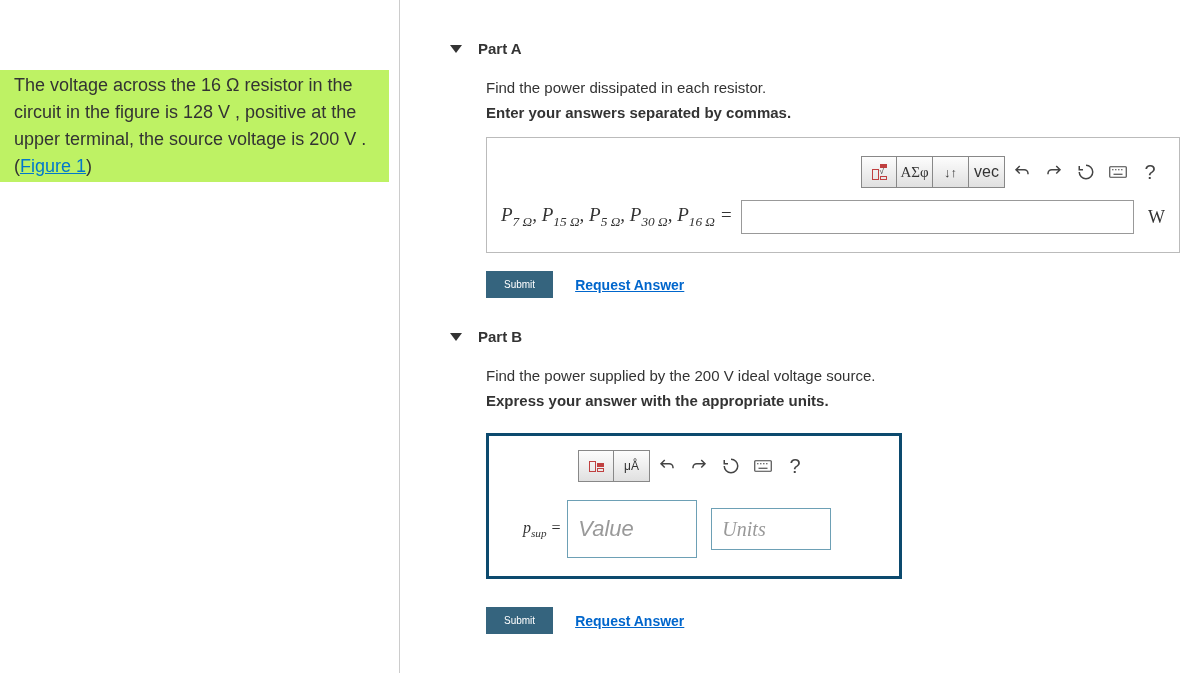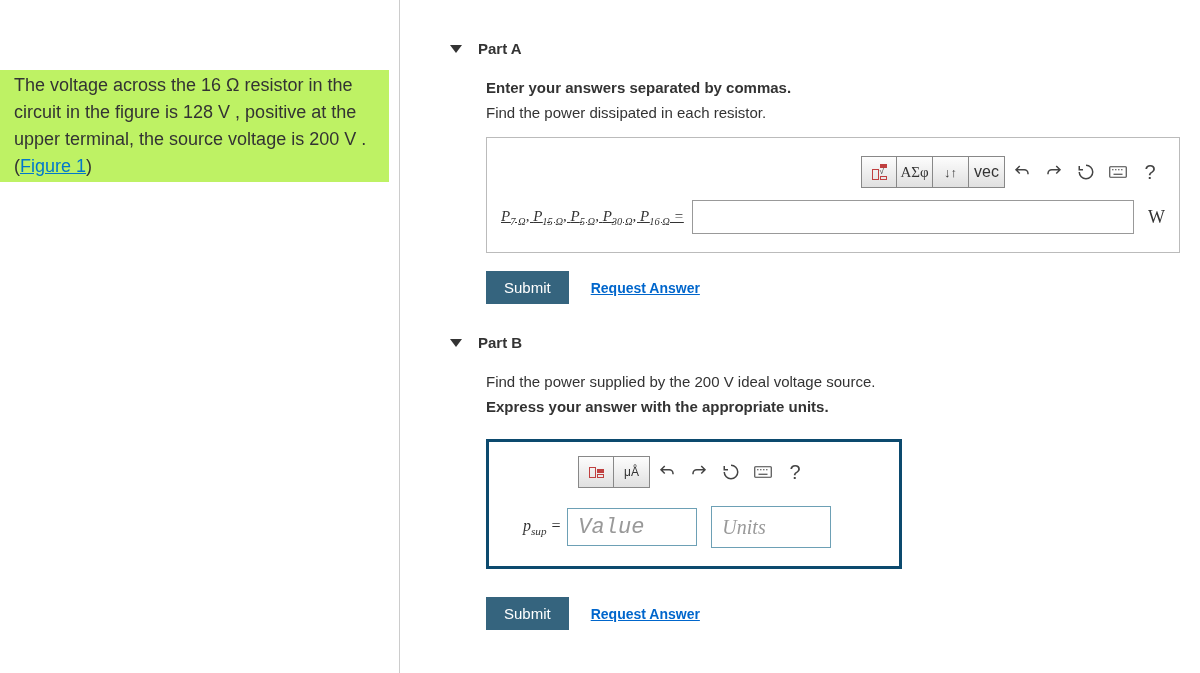--- a/index.html
+++ b/index.html
@@ -16,28 +16,28 @@
     .answer-panel { border: 1px solid #bbb; margin: 16px 0 10px 36px; padding: 18px 14px 18px 14px; position: relative; }
     .answer-panel-b { border: 3px solid #0c4a6e; margin: 16px 0 10px 36px; padding: 14px 14px 18px 14px; display: inline-block; min-width: 416px; }
     .toolbar-row { display: flex; justify-content: flex-start; align-items: center; gap: 2px; margin-bottom: 12px; }
     .toolbar-right { margin-left: auto; display: flex; align-items: center; gap: 2px; }
     .tool-group { display: flex; }
     .tool-btn { border: 1px solid #888; background: linear-gradient(#fdfdfd, #e0e0e0); min-width: 36px; height: 32px; display: flex; align-items: center; justify-content: center; font-size: 13px; cursor: pointer; color: #333; }
     .tool-btn + .tool-btn { border-left: none; }
     .tool-naked { background: none; border: none; width: 30px; height: 30px; display:flex; align-items:center; justify-content:center; cursor: pointer; font-size: 18px; color: #444; }
     .tool-naked svg { width: 18px; height: 18px; }
     .eq-row { display: flex; align-items: center; }
-    .eq-label { font-style: italic; font-family: 'Times New Roman', serif; font-size: 15px; padding-right: 8px; white-space: nowrap; text-decoration: underline; }
+    .eq-label { font-style: italic; font-family: 'Times New Roman', serif; font-size: 19px; padding-right: 8px; white-space: nowrap; }
     .eq-input { flex: 1; height: 34px; border: 1px solid #999; padding: 4px 6px; font-size: 14px; outline: none; }
     .unit-label { font-family: 'Times New Roman', serif; font-size: 18px; margin-left: 14px; }
     .actions { margin: 18px 0 30px 36px; display: flex; align-items: center; gap: 22px; }
-    .submit-btn { background: #35647e; color: #fff; border: none; padding: 8px 18px; font-size: 15px; cursor: pointer; }
+    .submit-btn { background: #35647e; color: #fff; border: none; padding: 8px 18px; font-size: 10px; cursor: pointer; }
     .request-link { color: #0066cc; font-weight: bold; text-decoration: underline; font-size: 14px; cursor: pointer; }
     .part-b-wrap { margin-top: 10px; }
-    .value-input { width: 130px; height: 38px; border: 1px solid #6da0b5; font-style: italic; font-family: Liberation Mono, monospace; font-size: 22px; color: #888; text-align: left; padding: 0 10px; margin-left: 6px; }
+    .value-input { width: 130px; height: 58px; border: 1px solid #6da0b5; font-style: italic; font-family: Liberation Sans, sans-serif; font-size: 22px; color: #888; text-align: left; padding: 0 10px; margin-left: 6px; }
     .units-input { width: 120px; height: 42px; border: 1px solid #6da0b5; font-family: 'Times New Roman', serif; font-size: 20px; color: #888; text-align: left; padding: 8px 10px; margin-left: 14px; }
     .b-eq-label { font-style: italic; font-family: 'Times New Roman', serif; font-size: 16px; margin-left: 20px; }
     .b-tool-row { display: flex; justify-content: center; align-items: center; gap: 2px; margin-bottom: 18px; }
     .square-small { width:7px; height:9px; border:1px solid #c04040; display:inline-block; }
     .templ-box { display:flex; gap:1px; align-items:flex-end; }
     .greek { font-family: 'Times New Roman', serif; font-size: 15px; }
     input::placeholder { color: #999; font-style: italic; }
     .sub { font-size: 0.7em; vertical-align: sub; }
   </style>
 </head>
@@ -50,22 +50,22 @@
     </div>
   </div>
 
   <div class="main">
 
     <div class="part-header">
       <span class="caret"></span>
       <span>Part A</span>
     </div>
 
+    <div class="prompt">Find the power dissipated in each resistor.</div>
     <div class="prompt bold-prompt">Enter your answers separated by commas.</div>
-    <div class="prompt">Find the power dissipated in each resistor.</div>
 
     <div class="answer-panel">
       <div class="toolbar-row">
         <div class="toolbar-right">
           <div class="tool-group">
             <div class="tool-btn">
               <span class="templ-box">
                 <span class="square-small" style="height:11px;"></span>
                 <span style="display:flex;flex-direction:column;gap:1px;">
                   <span class="square-small" style="height:4px;background:#c04040;"></span>

